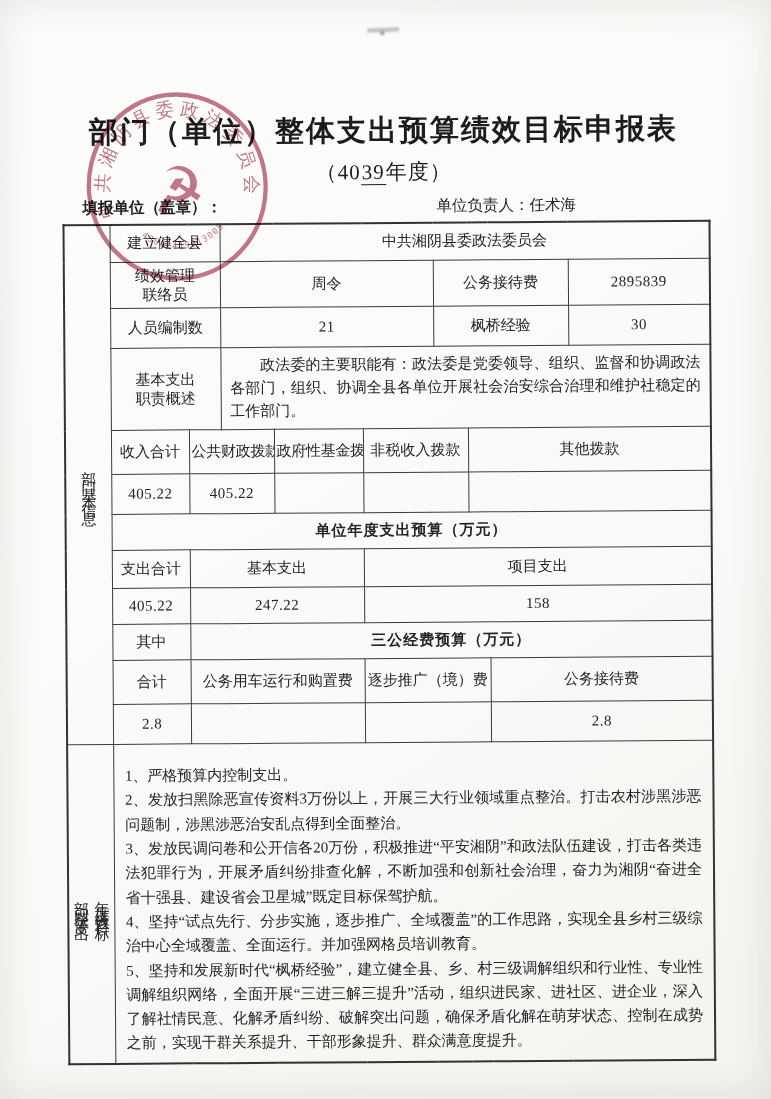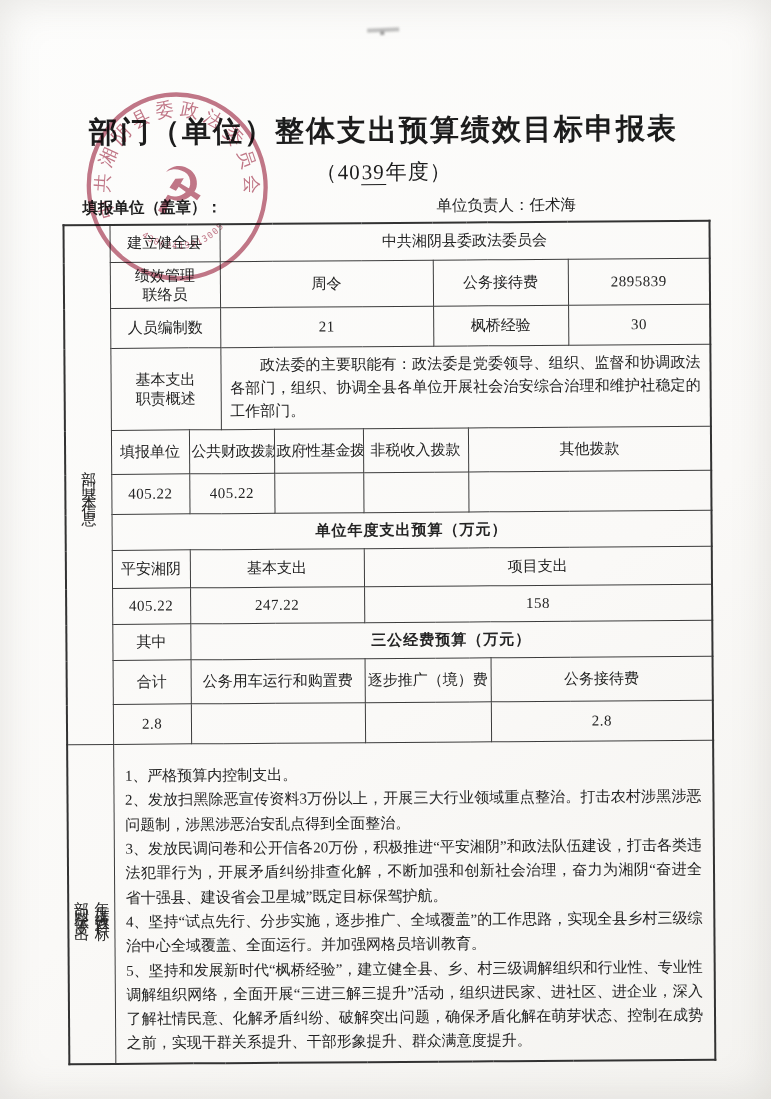--- a/index.html
+++ b/index.html
@@ -98,41 +98,41 @@
       <td colspan="2">
             <div>基本支出</div>
             <div>职责概述</div>
           </td>
       <td colspan="7" class="lefttext">
             <div class="duty-text">政法委的主要职能有：政法委是党委领导、组织、监督和协调政法各部门，组织、协调全县各单位开展社会治安综合治理和维护社稳定的工作部门。</div>
           </td>
     </tr>
 
     <tr style="height:44px">
-      <td>填报单位</td>
+      <td>收入合计</td>
       <td colspan="2" class="tight">公共财政拨款</td>
       <td class="tight">政府性基金拨款</td>
       <td colspan="2">非税收入拨款</td>
       <td colspan="3">其他拨款</td>
     </tr>
 
     <tr style="height:40px">
       <td class="num">405.22</td>
       <td colspan="2" class="num">405.22</td>
       <td class="num"></td>
       <td colspan="2" class="num"></td>
       <td colspan="3" class="num"></td>
     </tr>
 
     <tr style="height:36px">
       <td colspan="9" class="hdr-bold">单位年度支出预算（万元）</td>
     </tr>
 
     <tr style="height:38px">
-      <td>平安湘阴</td>
+      <td>支出合计</td>
       <td colspan="3">基本支出</td>
       <td colspan="5">项目支出</td>
     </tr>
 
     <tr style="height:36px">
       <td class="num">405.22</td>
       <td colspan="3" class="num">247.22</td>
       <td colspan="5" class="num">158</td>
     </tr>
 

